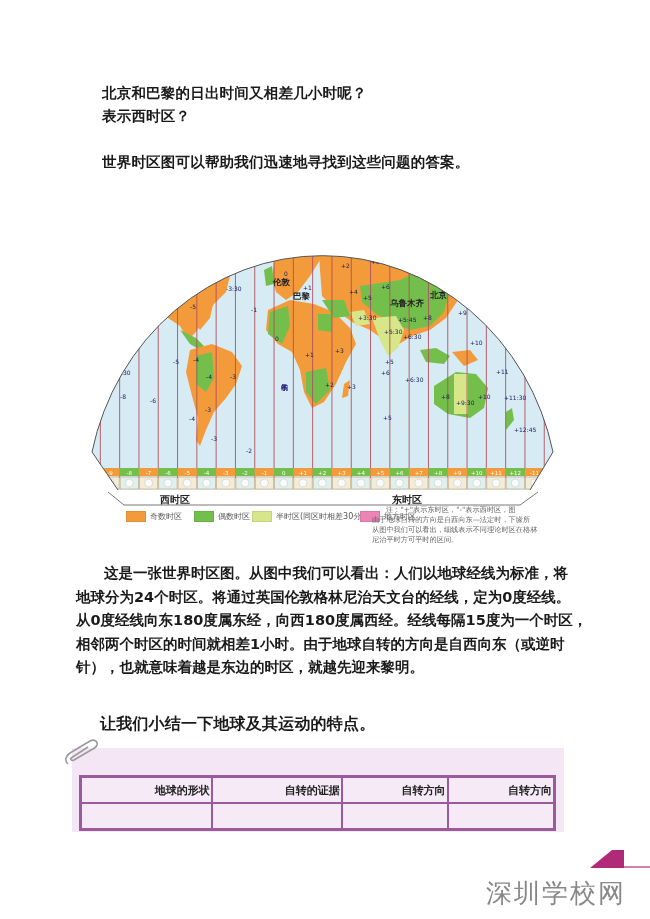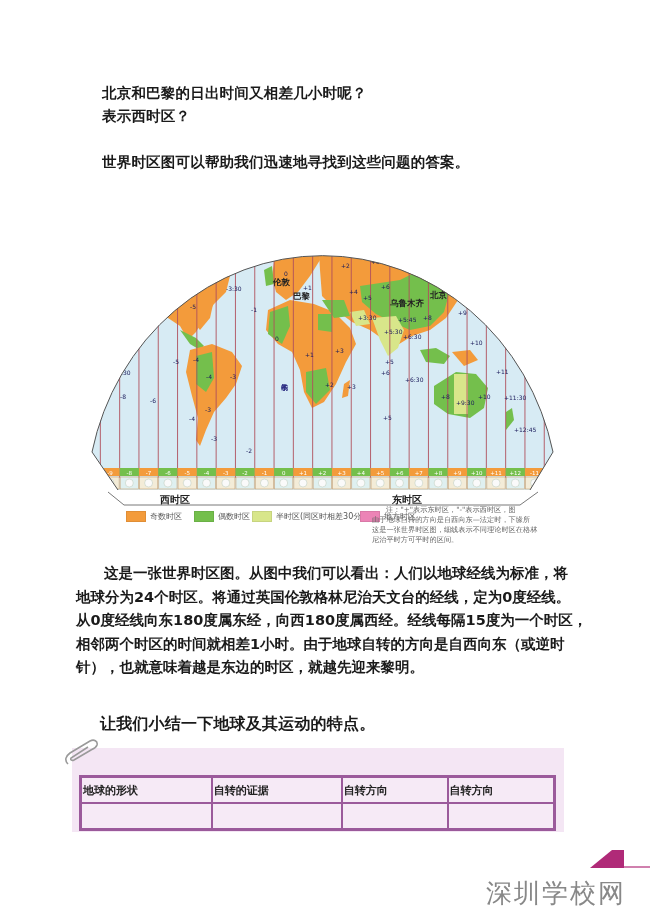--- a/index.html
+++ b/index.html
@@ -26,21 +26,21 @@
   .para span.indent { padding-left:28px; }
 
   .summary { left:100px; top:714px; font-size:16px; }
 
   .pinkbox { position:absolute; left:72px; top:748px; width:492px; height:84px; background:#f4e6f4; }
   .clip { position:absolute; left:62px; top:738px; width:42px; height:30px; }
   table.sumtable {
     position:absolute; left:79px; top:775px; width:477px; height:50px;
     border-collapse:collapse; border:3px solid #9b5a9b;
   }
-  .sumtable td { border:2px solid #9b5a9b; text-align:left; font-size:11px; font-weight:bold; color:#222; height:22px; background:#f6eaf6; }
+  .sumtable td { border:2px solid #9b5a9b; text-align:right; font-size:11px; font-weight:bold; color:#222; height:22px; background:#f6eaf6; }
 
   .pagetab { position:absolute; left:590px; top:846px; width:60px; height:22px; }
   .pagenum { position:absolute; left:601px; top:852px; font-size:9px; font-weight:bold; color:#fff;margin-left:40px; }
   .watermark { position:absolute; left:486px; top:876px; font-size:26px; color:#888; font-weight:normal; letter-spacing:2px; font-family:"DejaVu Sans", sans-serif; }
 </style>
 </head>
 <body>
 
 <div class="txt q1">北京和巴黎的日出时间又相差几小时呢？</div>
 <div class="txt q2">表示西时区？</div>
@@ -326,21 +326,21 @@
     <span>半时区(同区时相差30分)</span>
   </div>
   <div class="legend-item" style="left:234px;">
     <span class="swatch" style="background:#ec84b6"></span>
     <span>地方时区</span>
   </div>
 </div>
 <div class="note">
   <span style="padding-left:14px">注："+"表示东时区，"-"表示西时区，图</span>
   <span>由于地球自转的方向是自西向东—法定时，下缘所</span>
-  <span>这是一张世界时区图，细线表示不同理论时区在格林</span>
+  <span>从图中我们可以看出，细线表示不同理论时区在格林</span>
   <span>尼治平时方可平时的区间。</span>
 </div>
 
 <div class="para">
   <span class="indent">这是一张世界时区图。从图中我们可以看出：人们以地球经线为标准，将</span>
   <span>地球分为24个时区。将通过英国伦敦格林尼治天文台的经线，定为0度经线。</span>
   <span>从0度经线向东180度属东经，向西180度属西经。经线每隔15度为一个时区，</span>
   <span>相邻两个时区的时间就相差1小时。由于地球自转的方向是自西向东（或逆时</span>
   <span>针），也就意味着越是东边的时区，就越先迎来黎明。</span>
 </div>

